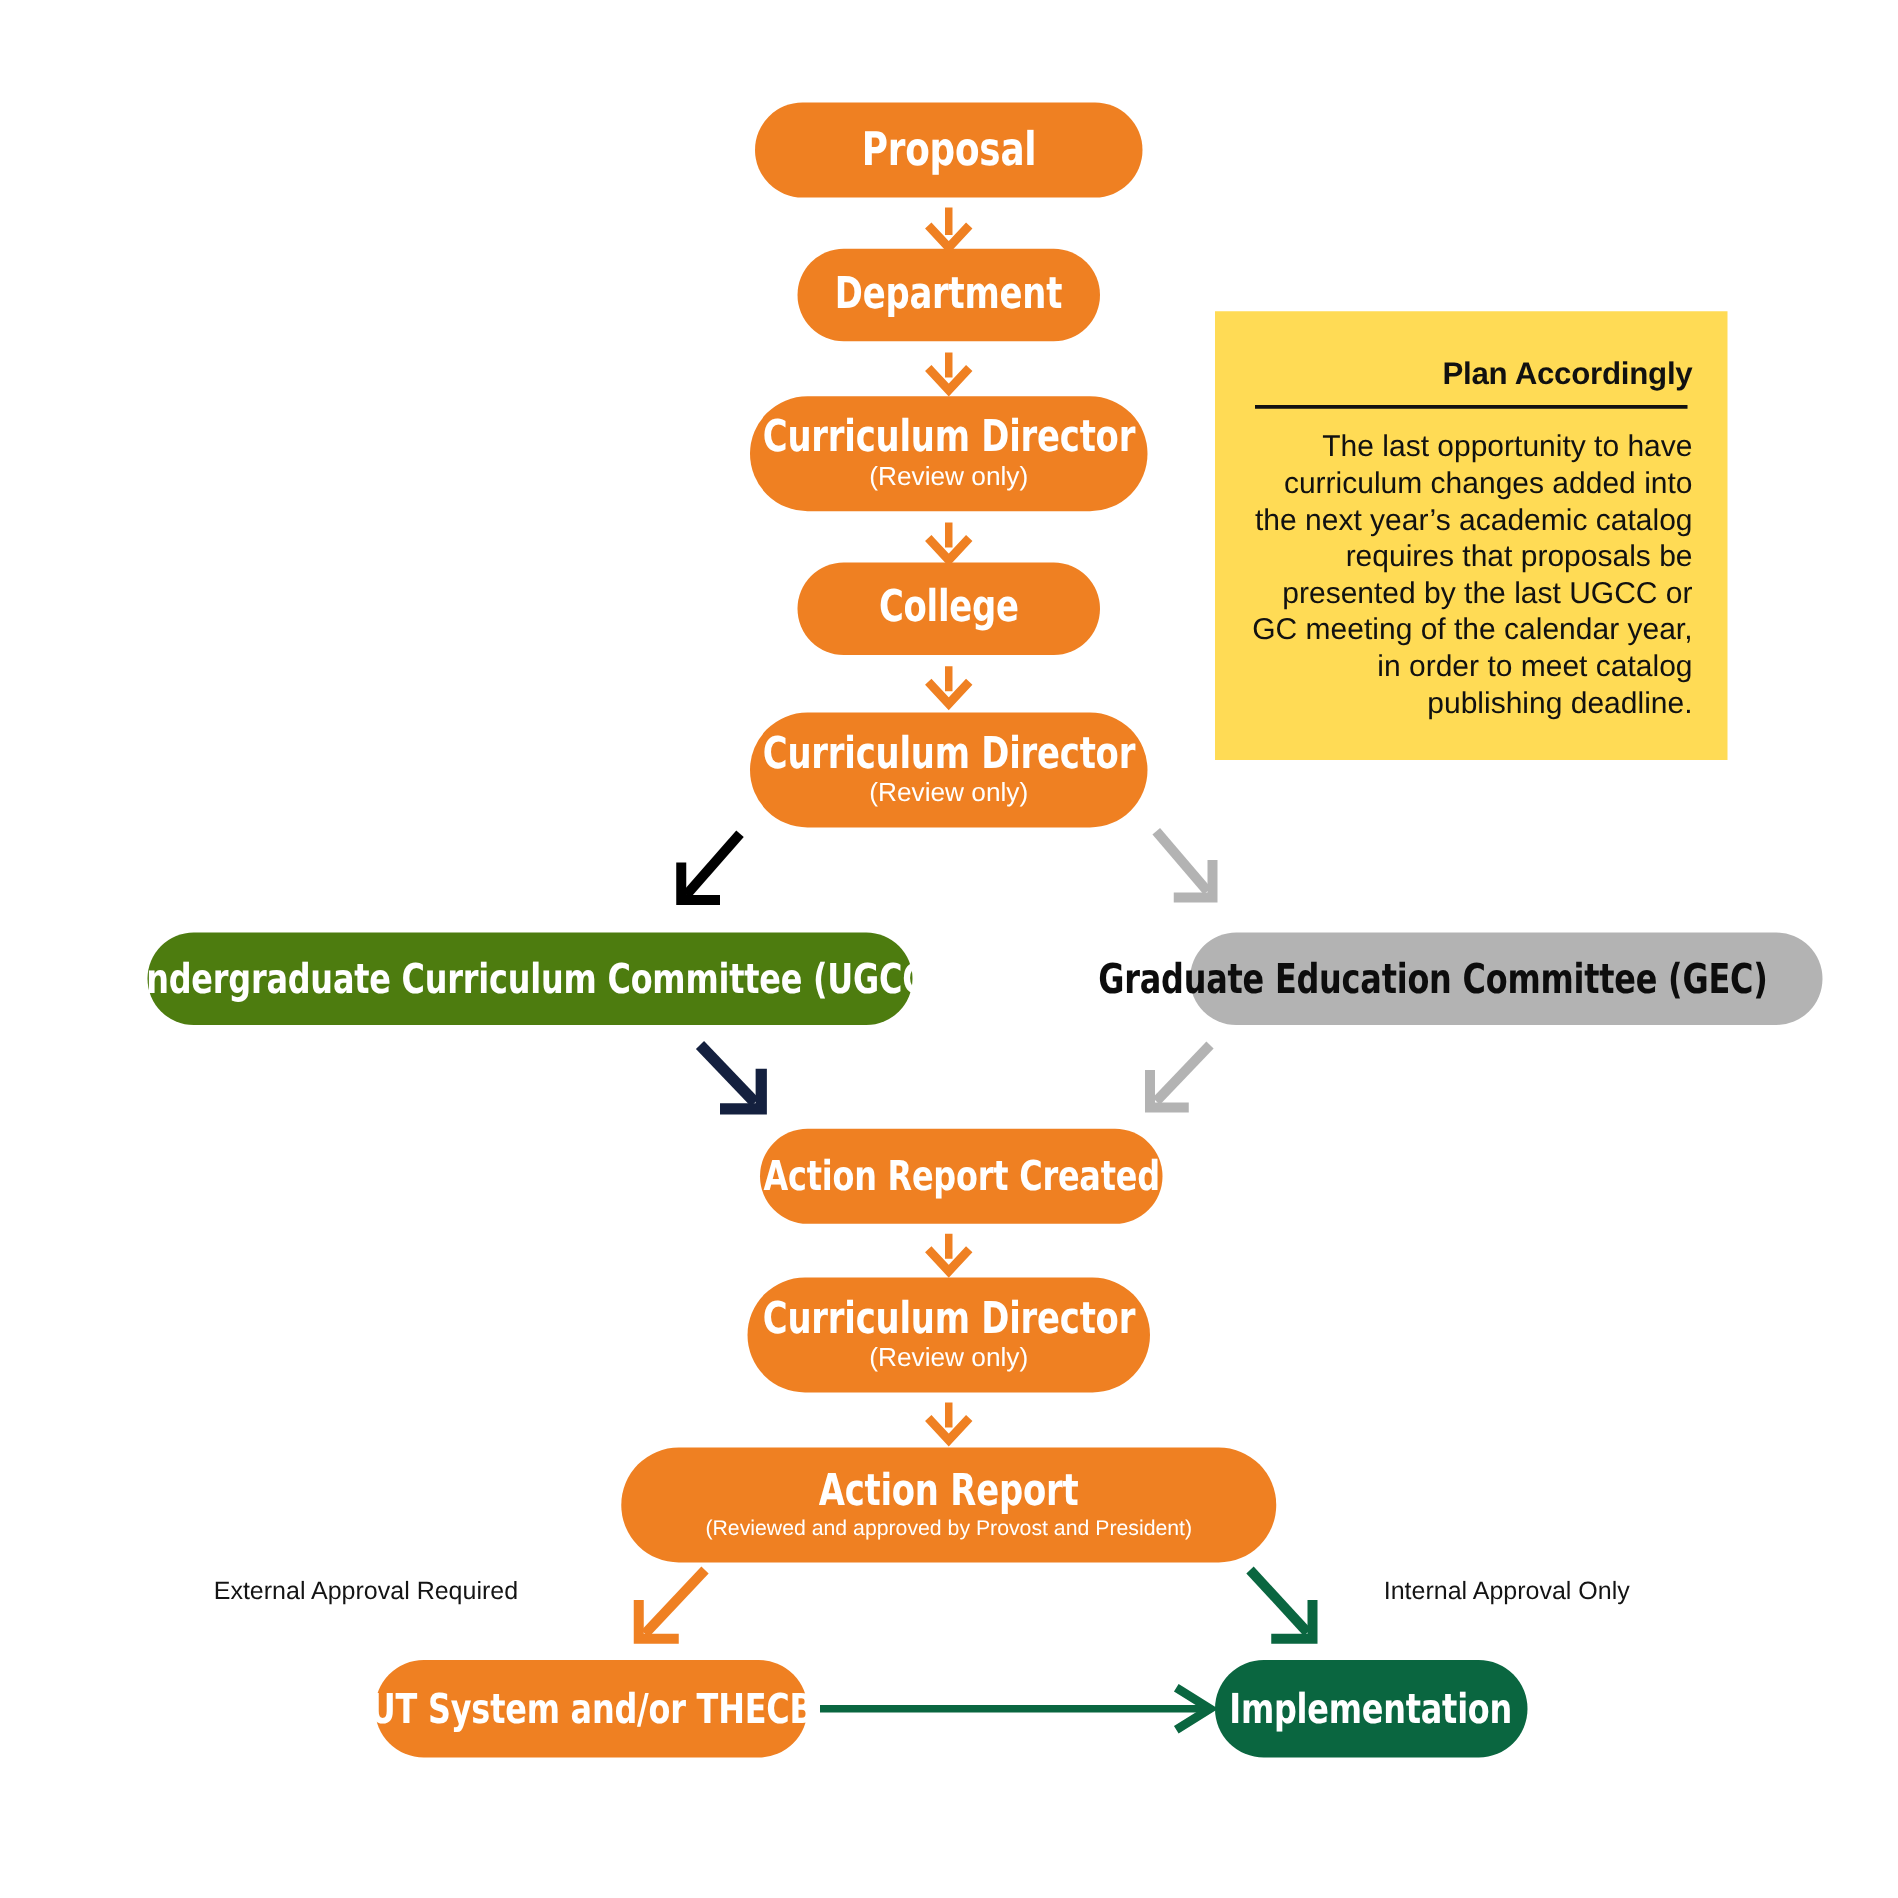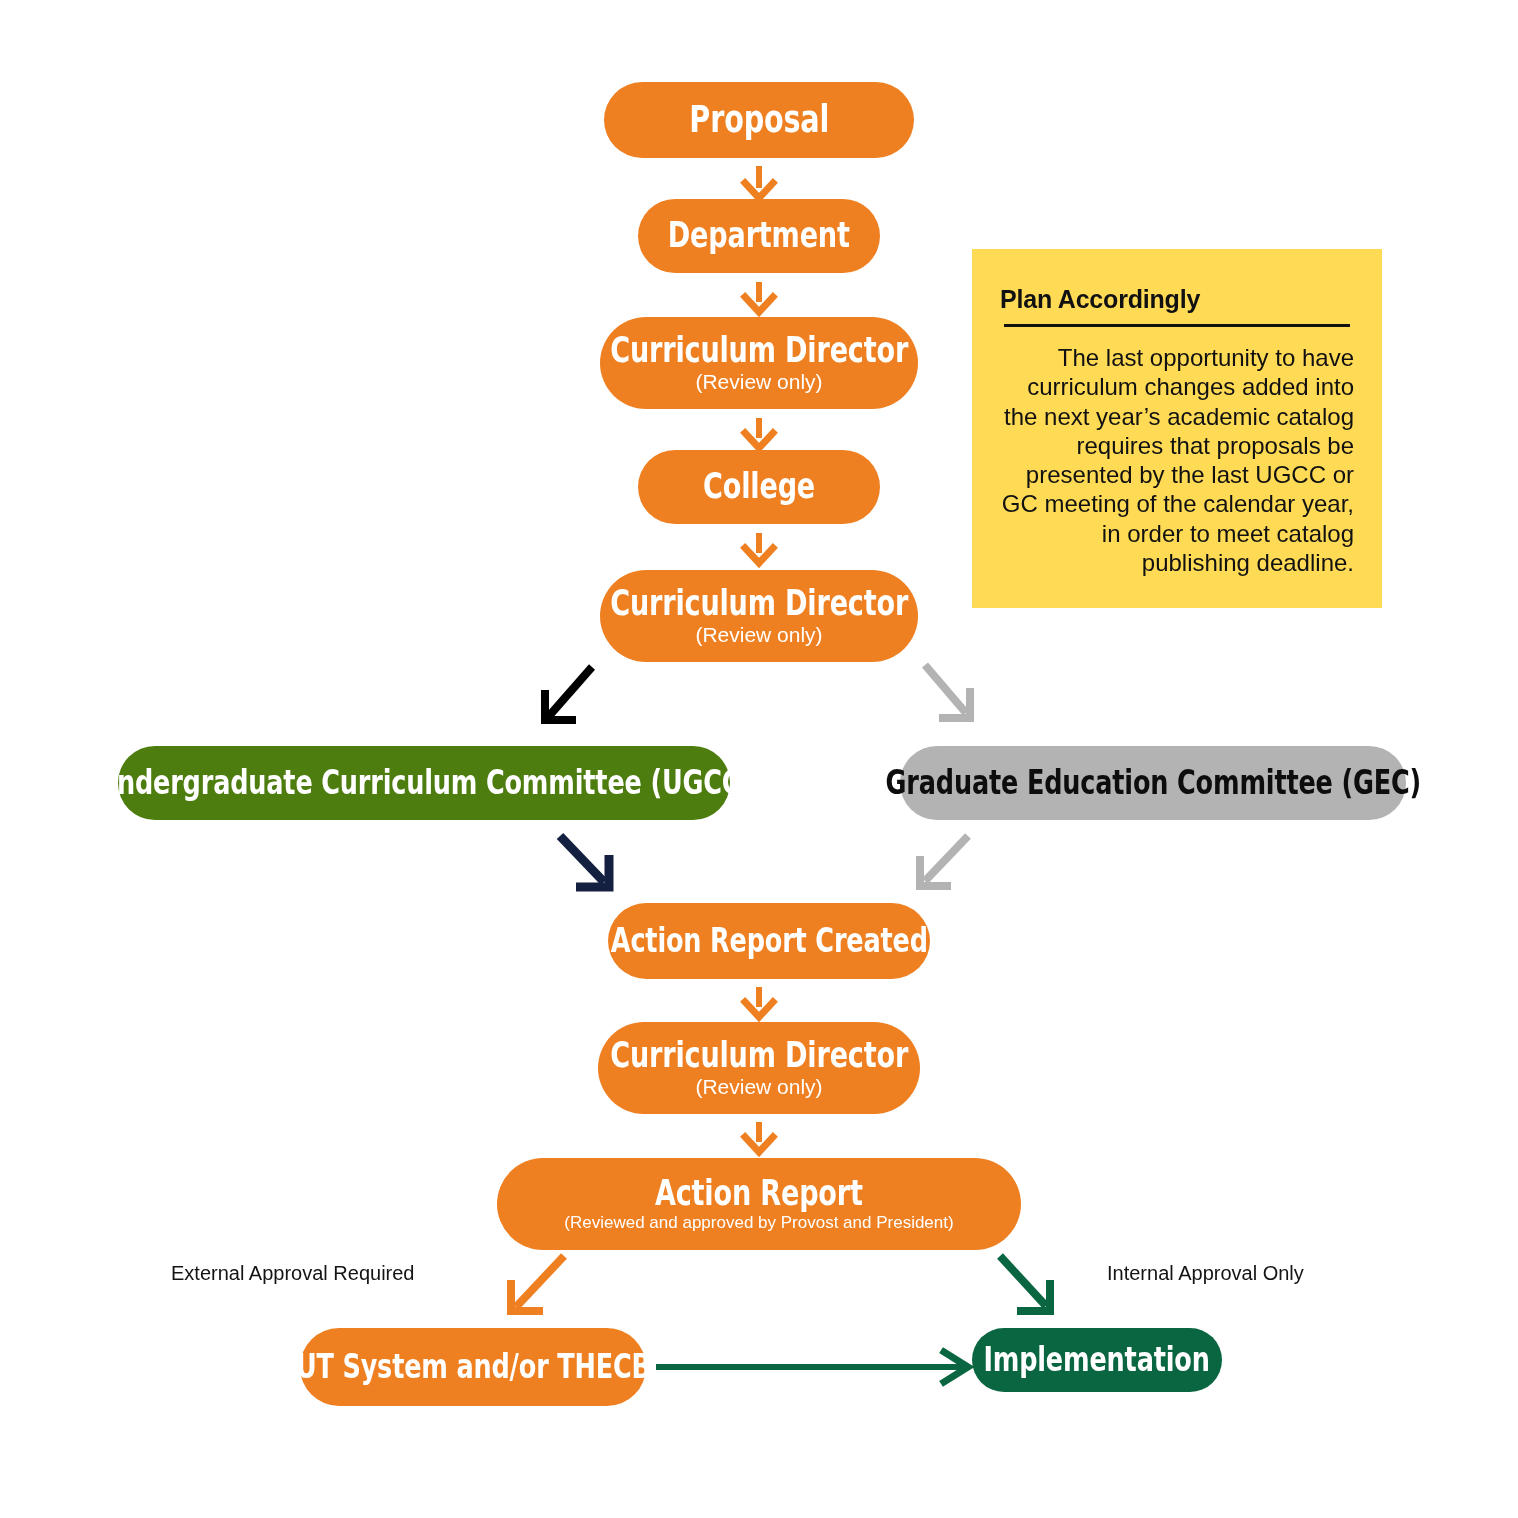--- a/index.html
+++ b/index.html
@@ -64,59 +64,59 @@
   #node-curdir-2 .title { font-size: 35px; }
   #node-curdir-2 .sub   { font-size: 21px; margin-top: 2px; }
 
   #node-ugcc {
     left: 118px; top: 746px; width: 612px; height: 74px;
     background: #4d7c0f;
   }
   #node-ugcc .title { font-size: 33px; }
 
   #node-gec {
-    left: 900px; top: 746px; width: 506px; height: 74px;
-    background: #B3B3B3; color: #0d0d0d;
+    left: 952px; top: 746px; width: 506px; height: 74px;
+    background: #B3B3B3; color: #0d0d0d; align-items: flex-end;
   }
   #node-gec .title { font-size: 33px; }
 
   #node-arc        { left: 598px;  top: 903px;  width: 322px; height: 76px; margin-left: 10px;  }
   #node-arc .title { font-size: 33px; }
 
   #node-curdir-3        { left: 598px;  top: 1022px; width: 322px; height: 92px;  }
   #node-curdir-3 .title { font-size: 35px; }
   #node-curdir-3 .sub   { font-size: 21px; margin-top: 2px; }
 
   #node-action-report        { left: 497px;  top: 1158px; width: 524px; height: 92px;  }
   #node-action-report .title { font-size: 35px; }
   #node-action-report .sub   { font-size: 17px; margin-top: 3px; }
 
   #node-ut        { left: 300px;  top: 1328px; width: 346px; height: 78px;  }
   #node-ut .title { font-size: 33px; }
 
   #node-implementation {
-    left: 972px; top: 1328px; width: 250px; height: 64px;
+    left: 972px; top: 1328px; width: 250px; height: 78px;
     background: #0A6640;
   }
   #node-implementation .title { font-size: 33px; }
 
   
   #note-box {
     position: absolute;
     left: 972px; top: 249px;
     width: 410px; height: 359px;
     background: #FFDB55;
     box-sizing: border-box;
     padding: 36px 28px 20px 28px;
     color: #111111;
   }
   #note-box .note-title {
     font-size: 25px;
     font-weight: bold;
-    text-align: left;
+    text-align: right;
     letter-spacing: -0.2px;
   }
   #note-box .note-rule {
     height: 3px;
     background: #111111;
     margin: 10px 4px 16px 4px;
   }
   #note-box .note-body {
     font-size: 24px;
     line-height: 1.22;

